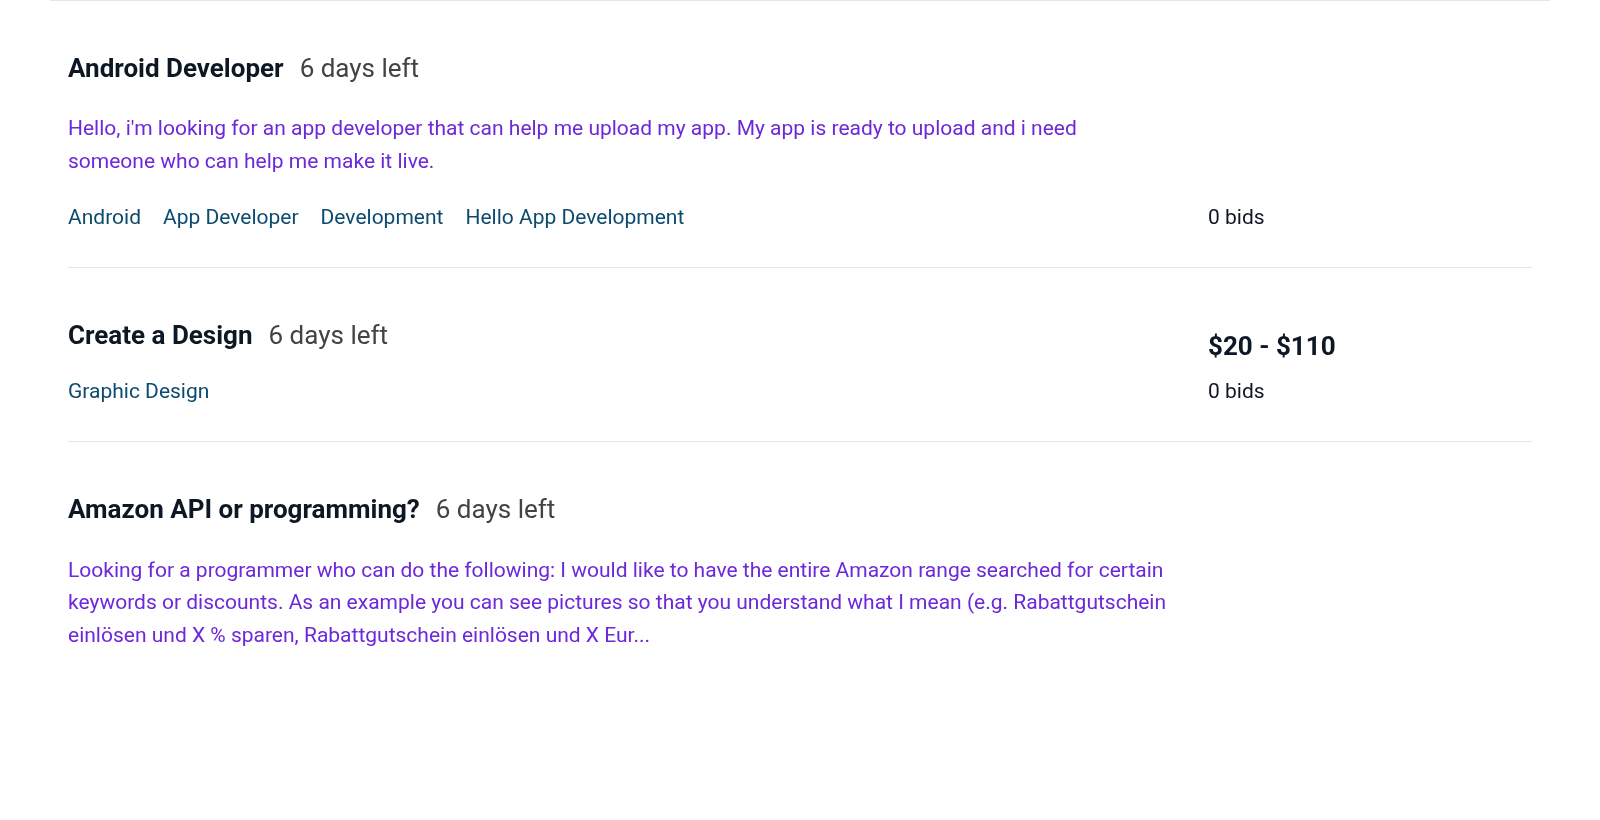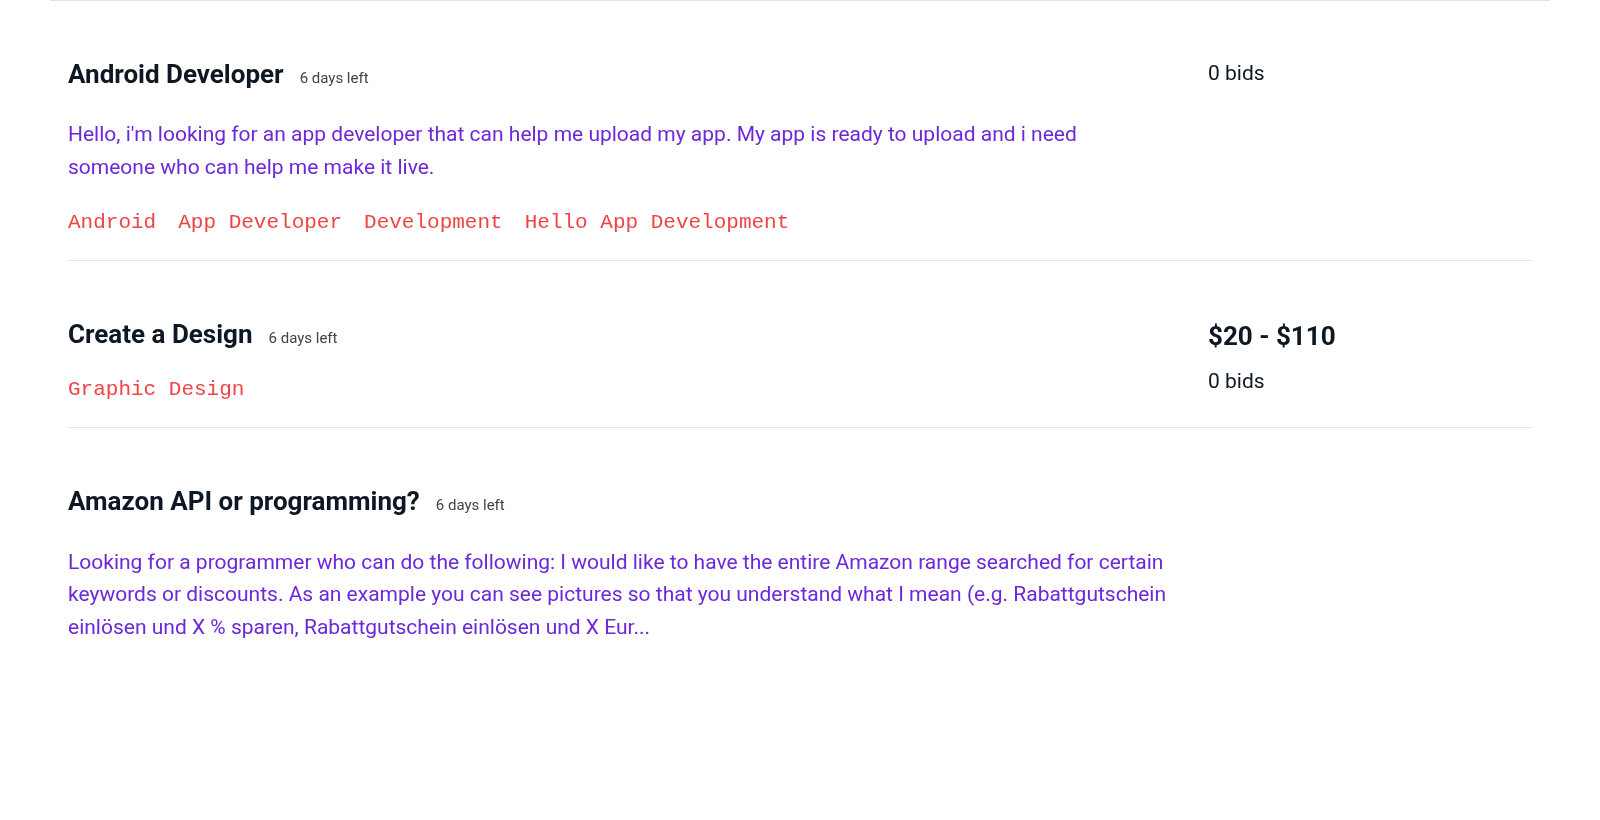--- a/index.html
+++ b/index.html
@@ -13,23 +13,24 @@
       color: #0e1724;
       padding: 0;
     }
     .listings {
       max-width: 1500px;
       margin: 0 auto;
       border-top: 1px solid #e5e5e5;
     }
     .job-card {
       display: flex;
-      padding: 48px 0 26px 0;
+      padding: 48px 0 38px 0;
       border-bottom: 1px solid #e5e5e5;
-      margin: 10px 18px;
+      margin: 4px 18px;
+      align-items: flex-end;
     }
     .job-card:last-child {
       border-bottom: none;
     }
     .job-main {
       flex: 1;
       padding-right: 40px;
       max-width: 1140px;
     }
     .job-header {
@@ -39,41 +40,40 @@
       margin-bottom: 28px;
     }
     .job-title {
       font-size: 26px;
       font-weight: 700;
       color: #0e1724;
       cursor: pointer;
       line-height: 1.2;
     }
     .job-time {
-      font-size: 15px;
+      font-size: 26px;
       color: #434343;
       font-weight: 400;
     }
     .job-description {
       font-size: 21px;
       line-height: 1.55;
       color: #6d28d9;
       margin-bottom: 28px;
     }
     .job-tags {
       display: flex;
       flex-wrap: wrap;
       gap: 22px;
       font-size: 21px;
     }
     .job-tag {
-      color: #ef4444;
+      color: #0c4a6e;
       cursor: pointer;
       text-decoration: none;
-      font-family: Liberation Mono, monospace;
     }
     .job-side {
       flex: 0 0 280px;
       padding-top: 2px;
     }
     .job-price-line {
       display: flex;
       align-items: baseline;
       gap: 8px;
       margin-bottom: 18px;

